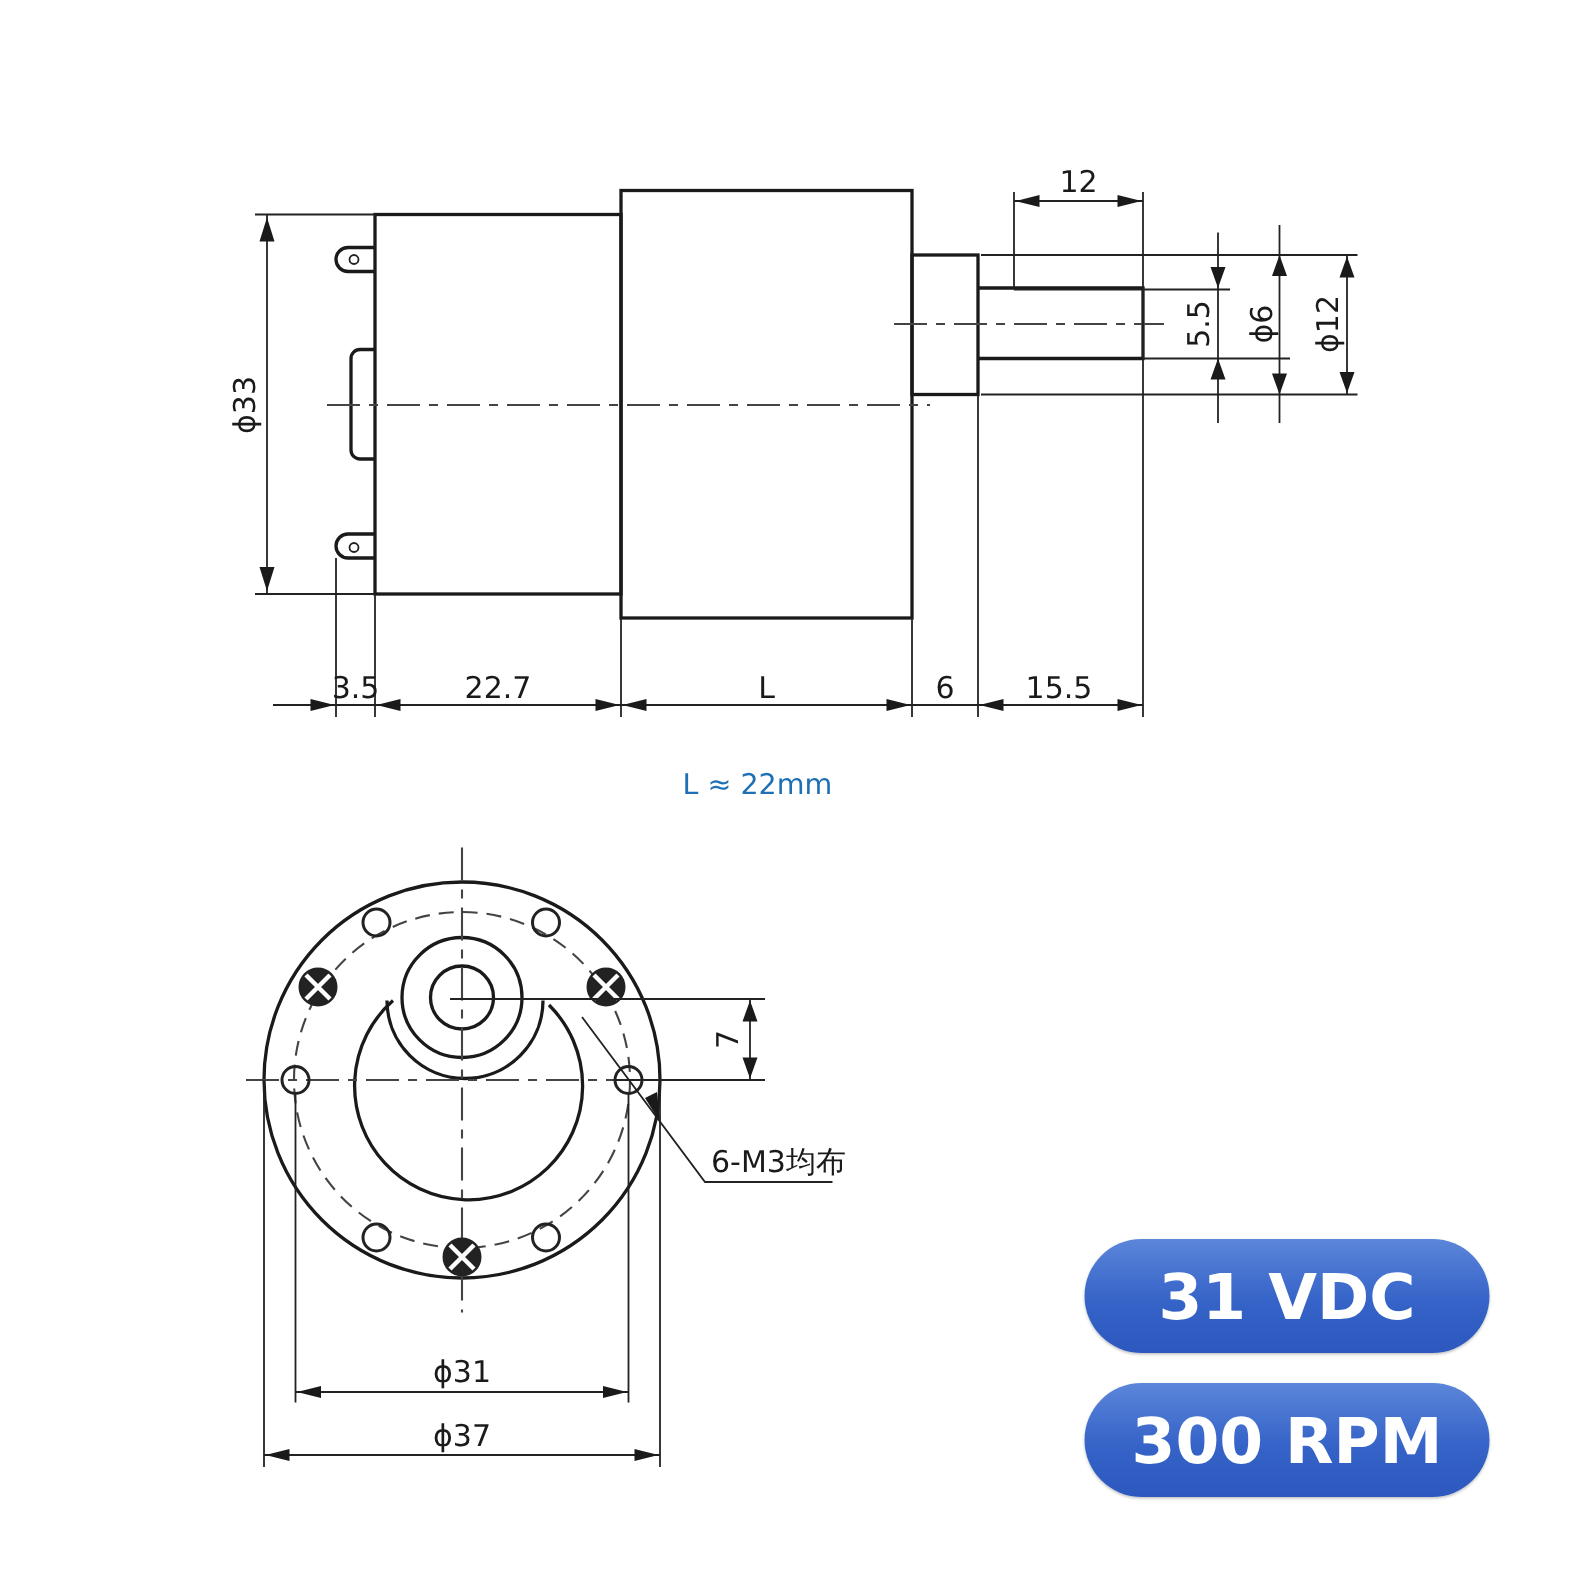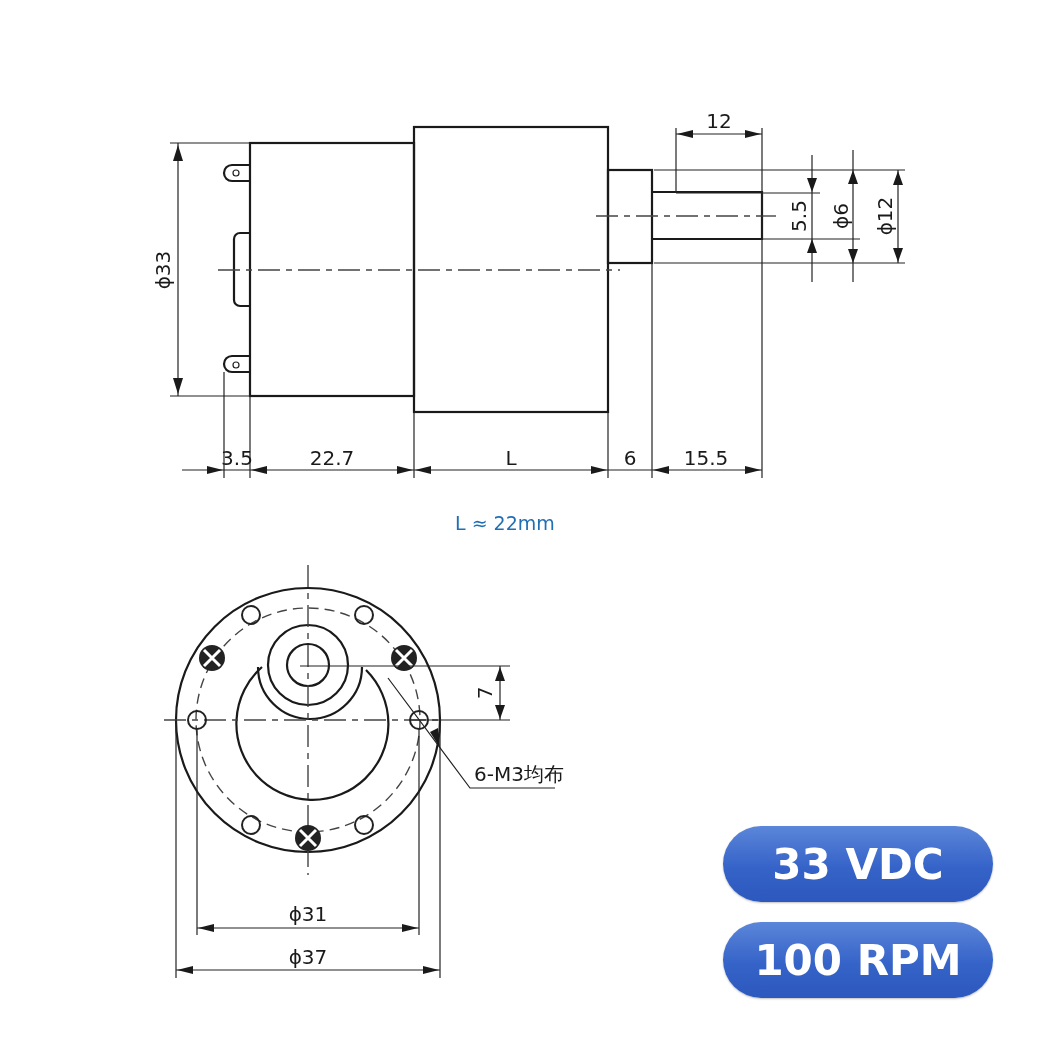--- a/index.html
+++ b/index.html
@@ -127,16 +127,16 @@
     <path d="M198 928 l16 -4 v8z M418 928 l-16 -4 v8z" fill="#1a1a1a"></path>
     <line class="thin" x1="176" y1="970" x2="440" y2="970"></line>
     <path d="M177 970 l16 -4 v8z M439 970 l-16 -4 v8z" fill="#1a1a1a"></path>
     <text class="dim" x="308" y="921" text-anchor="middle">ϕ31</text>
     <text class="dim" x="308" y="964" text-anchor="middle">ϕ37</text>
   </g>
 </svg>
 
 <div class="note" style="left:455px;top:480px;">L ≈ 22mm</div>
 
-<div class="pill" style="top:826px;">33 VDC</div>
-<div class="pill" style="top:922px;">100 RPM</div>
+<div class="pill" style="top:826px;">31 VDC</div>
+<div class="pill" style="top:922px;">300 RPM</div>
 
 </div>
 
 </body></html>

